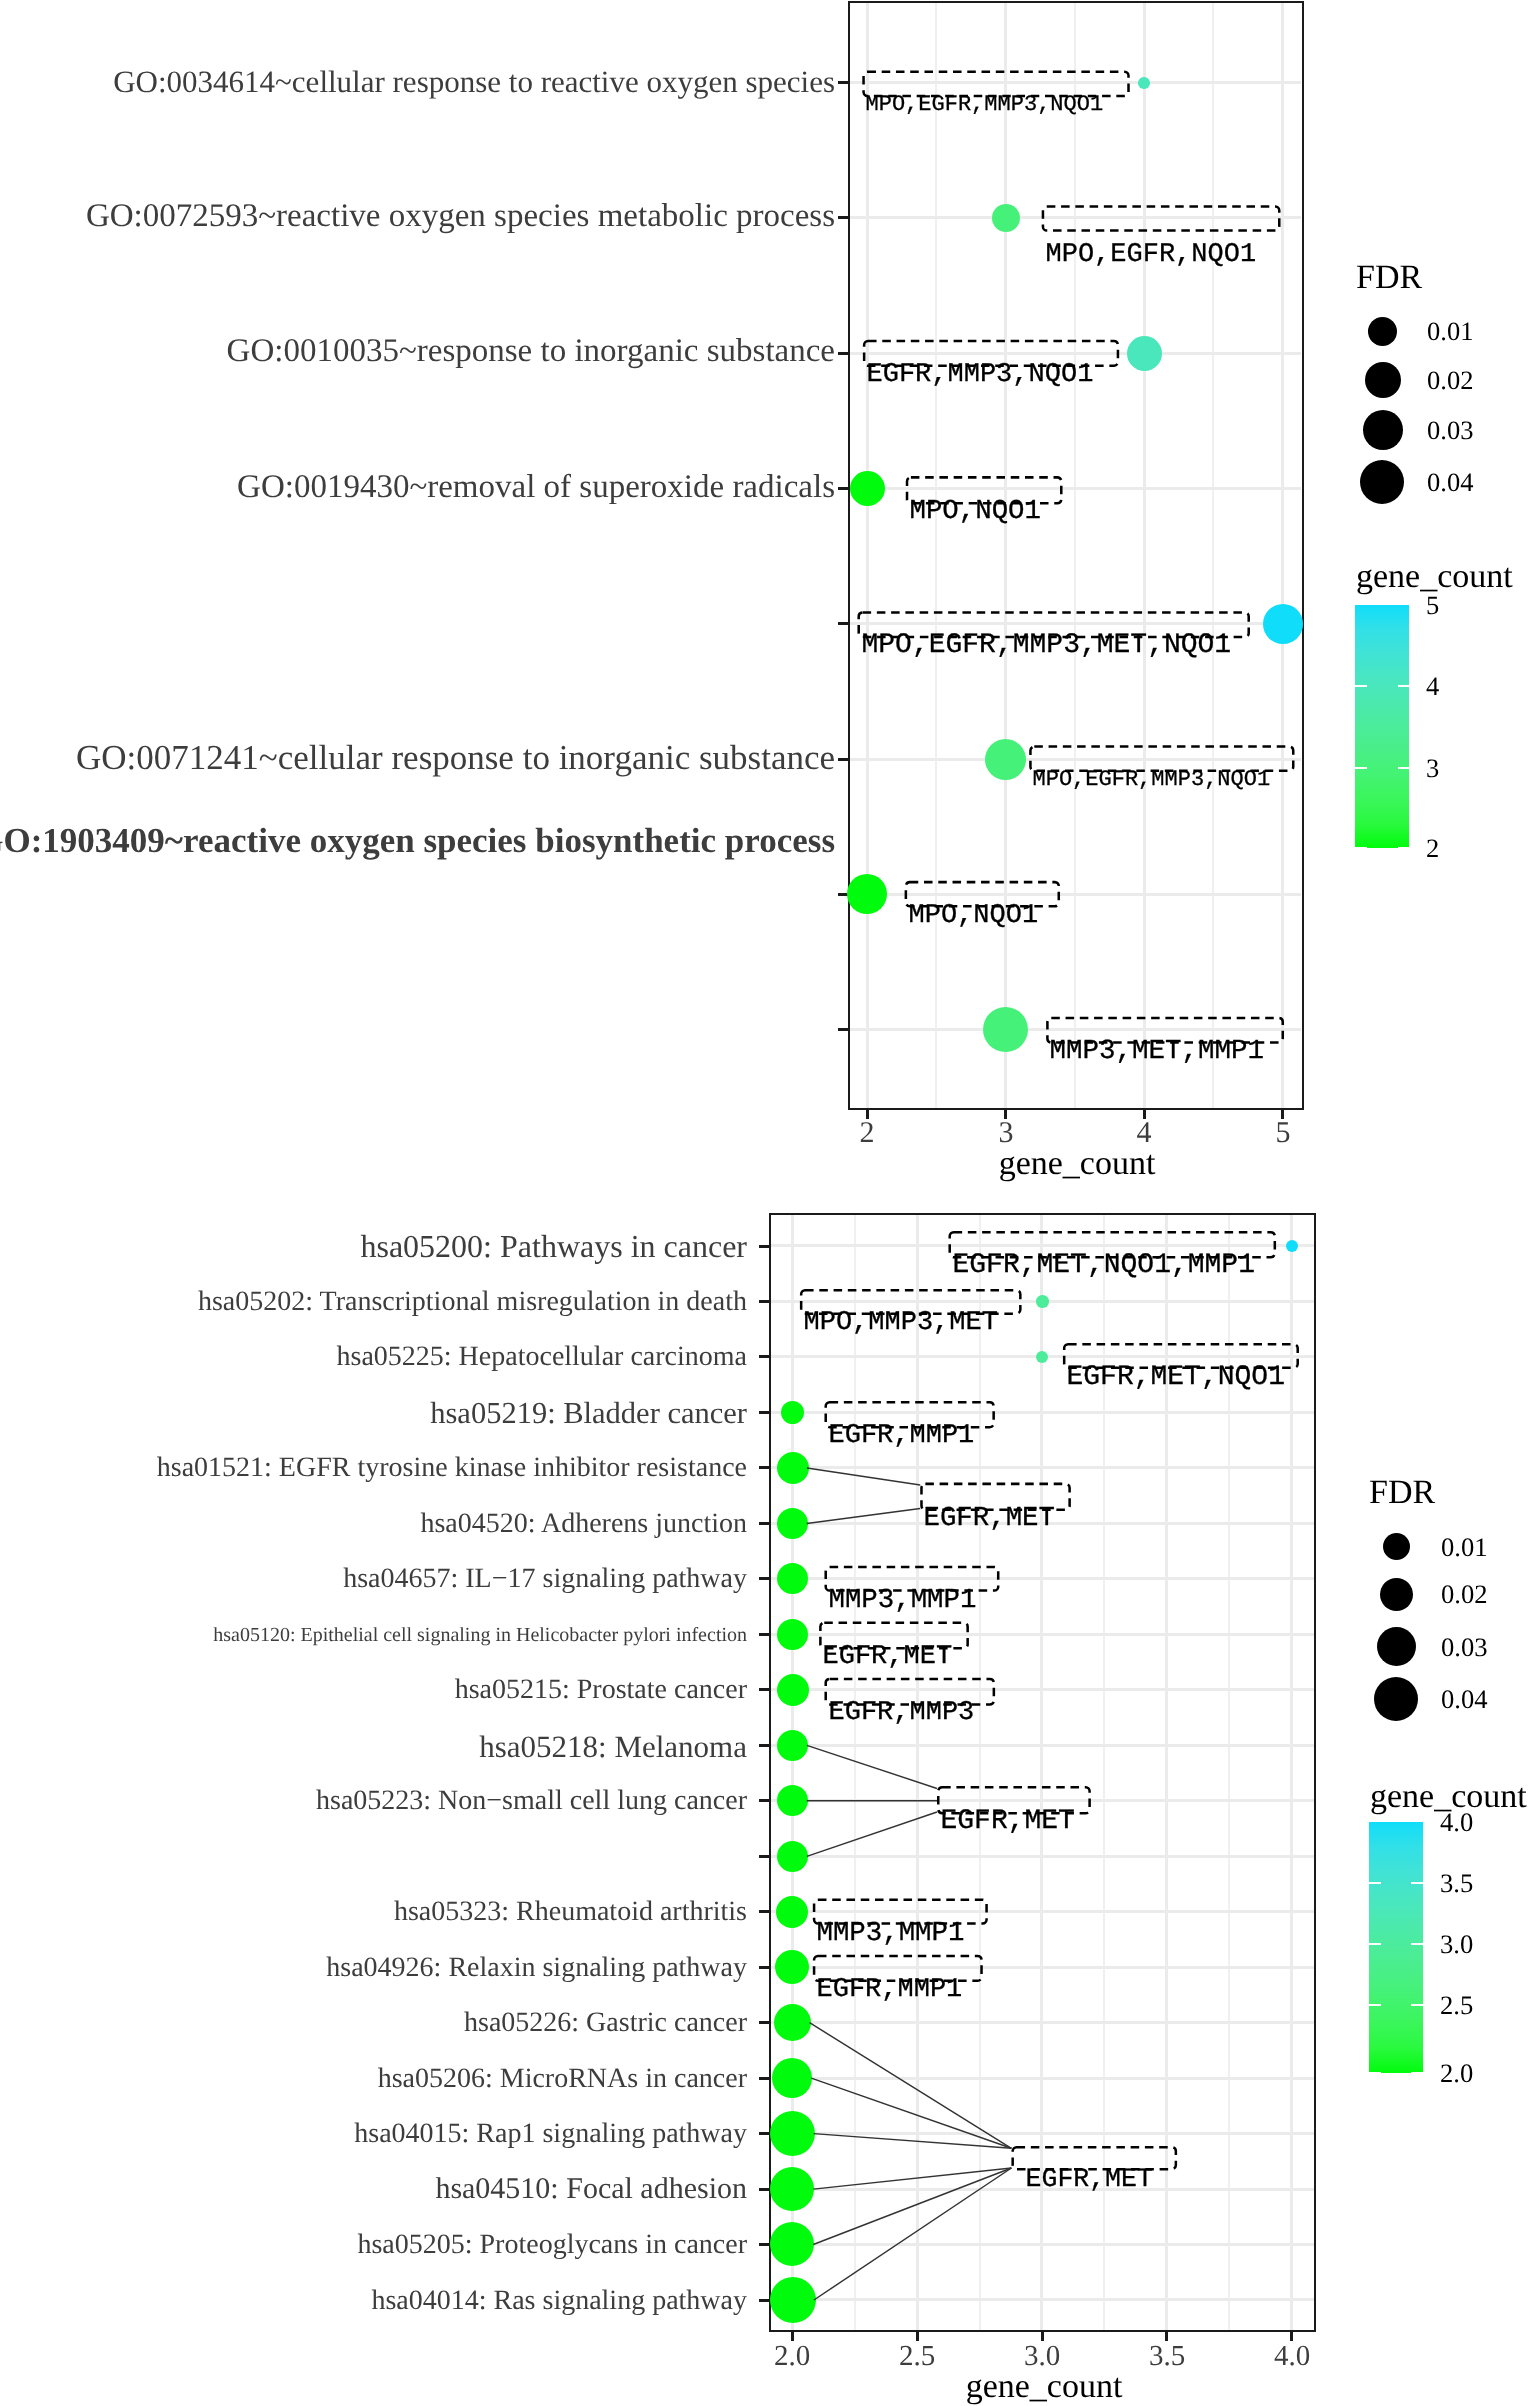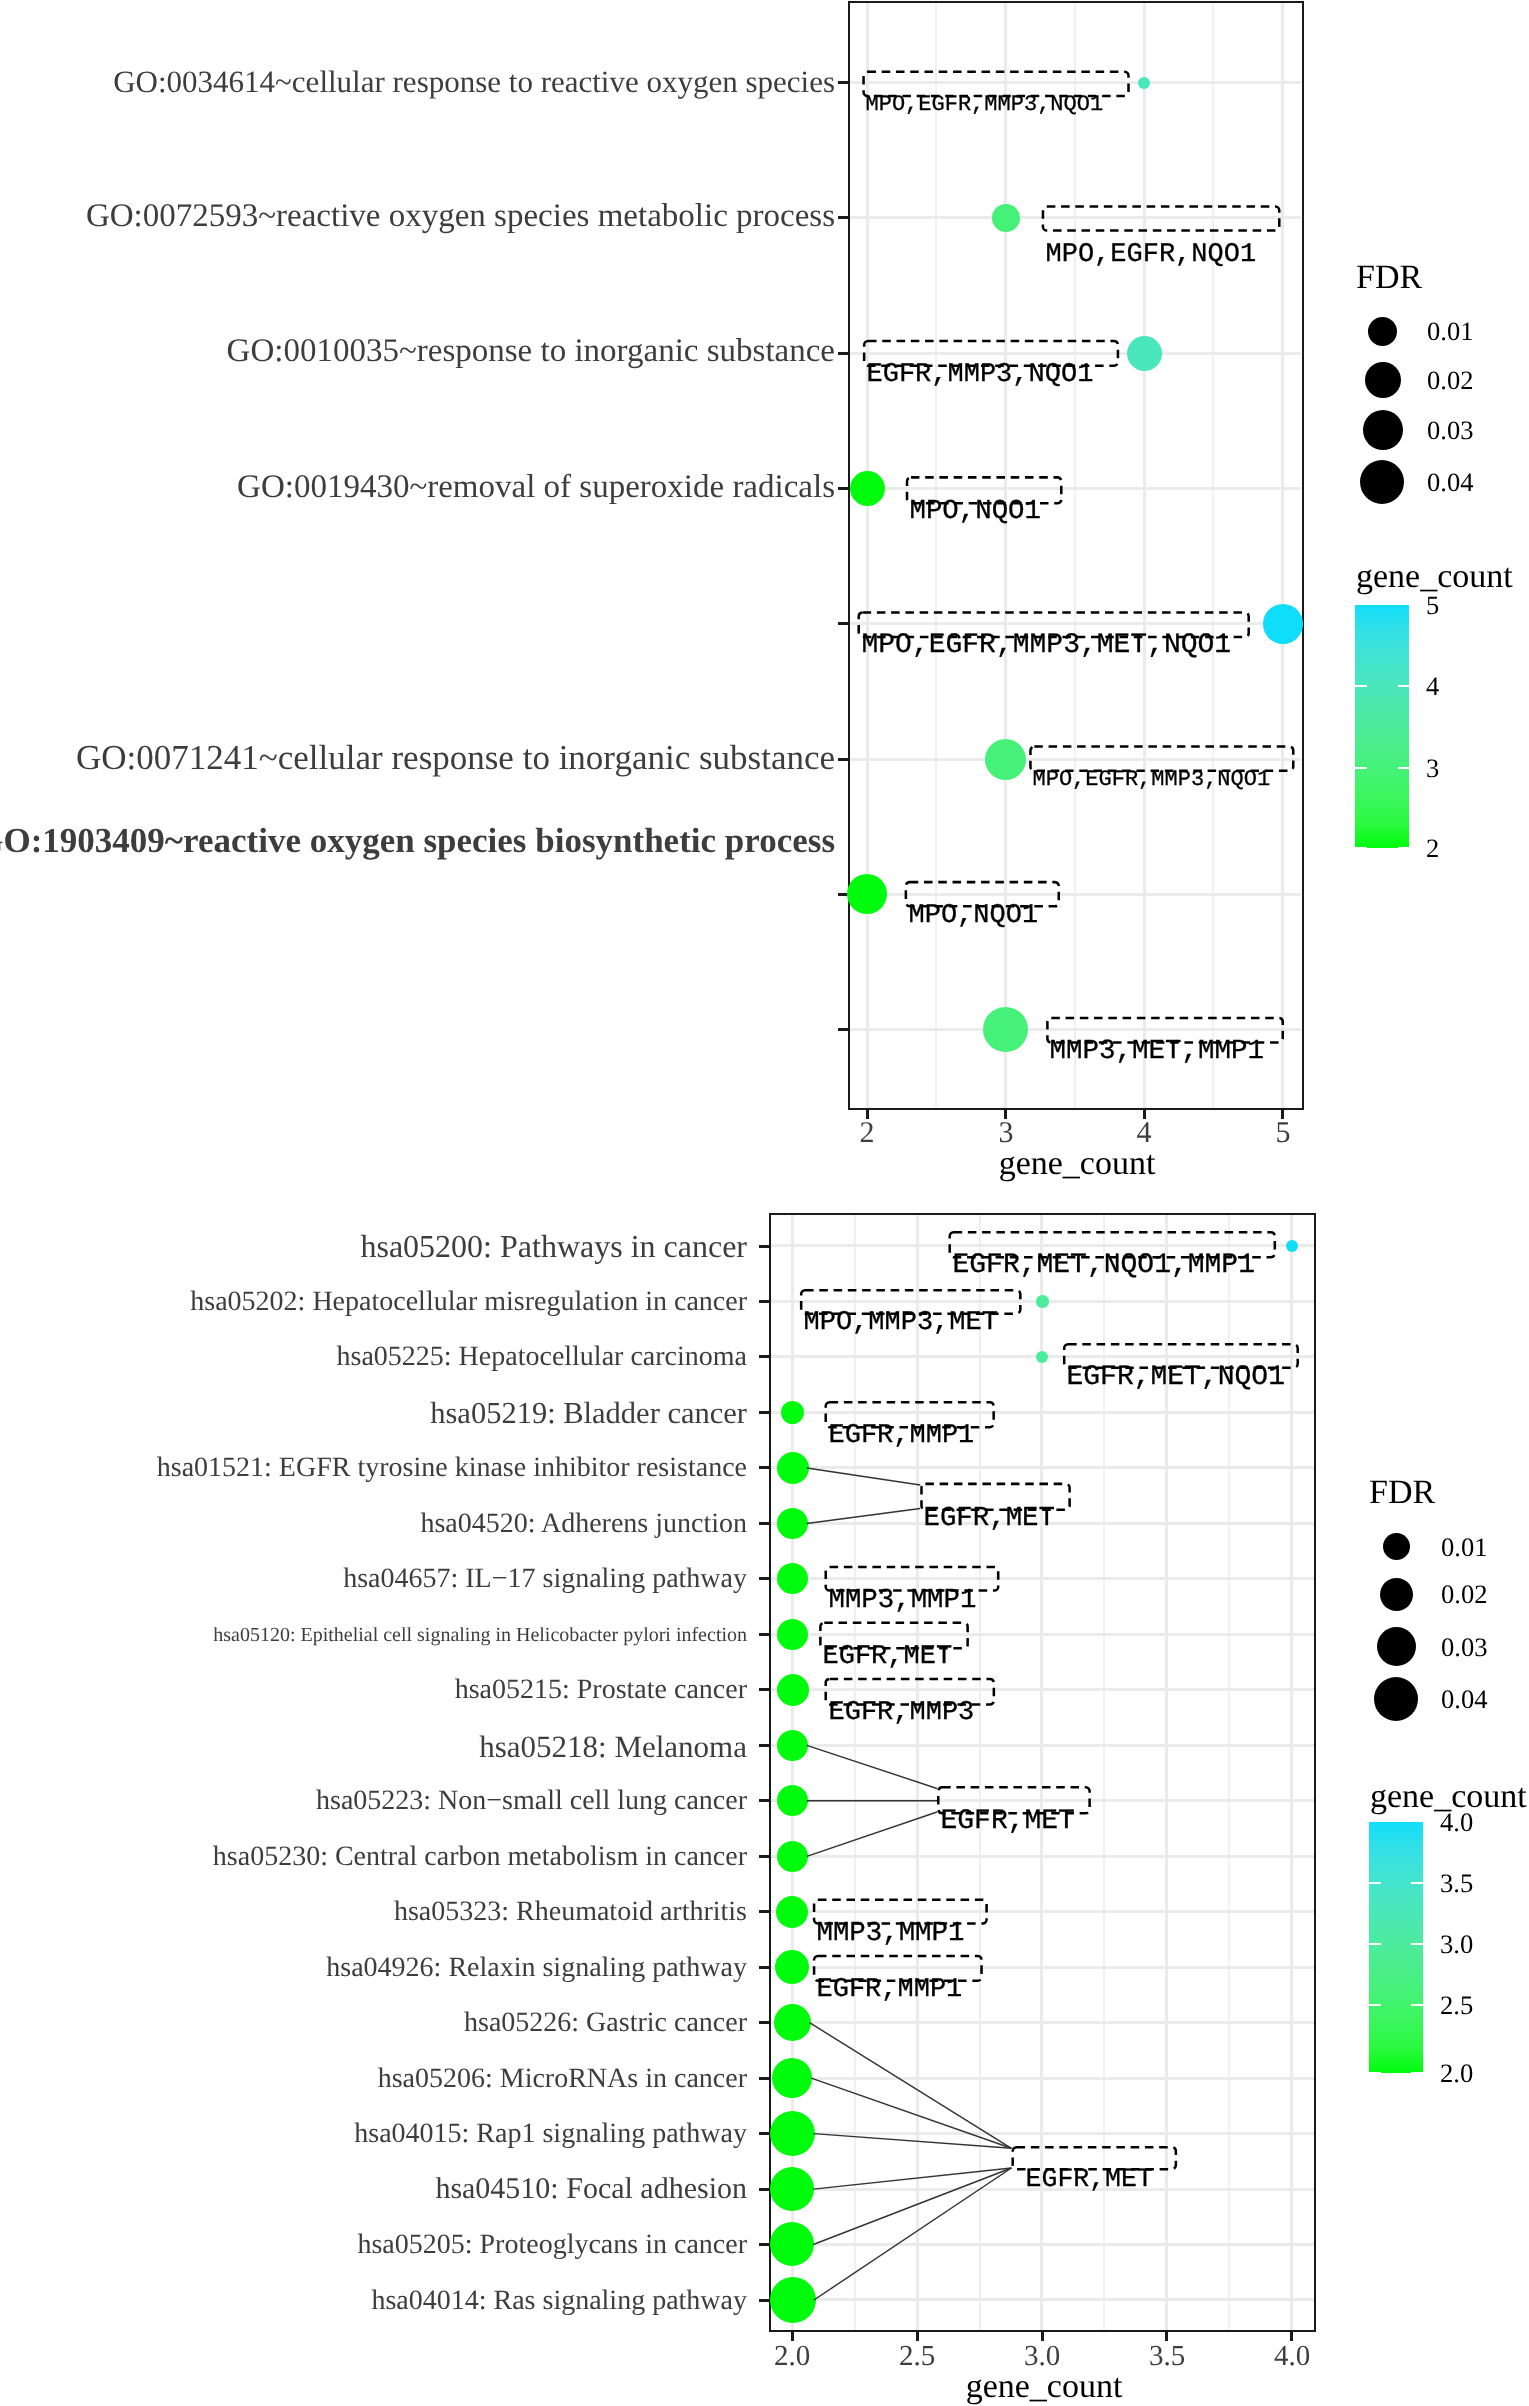--- a/index.html
+++ b/index.html
@@ -140,31 +140,30 @@
     <div class="ticky" style="left: 759px; top: 2188px; width: 10.7px;"></div>
     <div class="ticky" style="left: 759px; top: 2243px; width: 10.7px;"></div>
     <div class="ticky" style="left: 759px; top: 2299px; width: 10.7px;"></div>
     <div class="xticklab" style="left: 792px; top: 2356px; font-size: 29px; line-height: 1; transform: translate(-50%, -50%);">2.0</div>
     <div class="xticklab" style="left: 917px; top: 2356px; font-size: 29px; line-height: 1; transform: translate(-50%, -50%);">2.5</div>
     <div class="xticklab" style="left: 1042px; top: 2356px; font-size: 29px; line-height: 1; transform: translate(-50%, -50%);">3.0</div>
     <div class="xticklab" style="left: 1167px; top: 2356px; font-size: 29px; line-height: 1; transform: translate(-50%, -50%);">3.5</div>
     <div class="xticklab" style="left: 1292px; top: 2356px; font-size: 29px; line-height: 1; transform: translate(-50%, -50%);">4.0</div>
     <div class="axtitle" style="left: 1044px; top: 2387px; font-size: 34px; line-height: 1; transform: translate(-50%, -50%);">gene_count</div>
     <div class="ylab" style="right: 782px; top: 1246px; font-size: 32px; transform: translateY(-50%); line-height: 1;">hsa05200: Pathways in cancer</div>
-    <div class="ylab" style="right: 782px; top: 1302px; font-size: 28px; transform: translateY(-50%); line-height: 1;">hsa05202: Hepatocellular misregulation in cancer</div>
+    <div class="ylab" style="right: 782px; top: 1302px; font-size: 28px; transform: translateY(-50%); line-height: 1;">hsa05202: Transcriptional misregulation in death</div>
     <div class="ylab" style="right: 782px; top: 1357px; font-size: 28px; transform: translateY(-50%); line-height: 1;">hsa05225: Hepatocellular carcinoma</div>
     <div class="ylab" style="right: 782px; top: 1413px; font-size: 30.5px; transform: translateY(-50%); line-height: 1;">hsa05219: Bladder cancer</div>
     <div class="ylab" style="right: 782px; top: 1468px; font-size: 28px; transform: translateY(-50%); line-height: 1;">hsa01521: EGFR tyrosine kinase inhibitor resistance</div>
     <div class="ylab" style="right: 782px; top: 1524px; font-size: 28px; transform: translateY(-50%); line-height: 1;">hsa04520: Adherens junction</div>
     <div class="ylab" style="right: 782px; top: 1579px; font-size: 28px; transform: translateY(-50%); line-height: 1;">hsa04657: IL−17 signaling pathway</div>
     <div class="ylab" style="right: 782px; top: 1635px; font-size: 20px; transform: translateY(-50%); line-height: 1;">hsa05120: Epithelial cell signaling in Helicobacter pylori infection</div>
     <div class="ylab" style="right: 782px; top: 1690px; font-size: 28px; transform: translateY(-50%); line-height: 1;">hsa05215: Prostate cancer</div>
     <div class="ylab" style="right: 782px; top: 1746px; font-size: 31px; transform: translateY(-50%); line-height: 1;">hsa05218: Melanoma</div>
     <div class="ylab" style="right: 782px; top: 1801px; font-size: 28px; transform: translateY(-50%); line-height: 1;">hsa05223: Non−small cell lung cancer</div>
-    <div class="ylab" style="right: 782px; top: 1857px; font-size: 28px; transform: translateY(-50%); line-height: 1;">hsa05230: Central carbon metabolism in cancer</div>
     <div class="ylab" style="right: 782px; top: 1912px; font-size: 28px; transform: translateY(-50%); line-height: 1;">hsa05323: Rheumatoid arthritis</div>
     <div class="ylab" style="right: 782px; top: 1968px; font-size: 28px; transform: translateY(-50%); line-height: 1;">hsa04926: Relaxin signaling pathway</div>
     <div class="ylab" style="right: 782px; top: 2023px; font-size: 28px; transform: translateY(-50%); line-height: 1;">hsa05226: Gastric cancer</div>
     <div class="ylab" style="right: 782px; top: 2079px; font-size: 28px; transform: translateY(-50%); line-height: 1;">hsa05206: MicroRNAs in cancer</div>
     <div class="ylab" style="right: 782px; top: 2134px; font-size: 28px; transform: translateY(-50%); line-height: 1;">hsa04015: Rap1 signaling pathway</div>
     <div class="ylab" style="right: 782px; top: 2189px; font-size: 30px; transform: translateY(-50%); line-height: 1;">hsa04510: Focal adhesion</div>
     <div class="ylab" style="right: 782px; top: 2245px; font-size: 28px; transform: translateY(-50%); line-height: 1;">hsa05205: Proteoglycans in cancer</div>
     <div class="ylab" style="right: 782px; top: 2301px; font-size: 28px; transform: translateY(-50%); line-height: 1;">hsa04014: Ras signaling pathway</div>
     <div class="dot" style="left: 1286px; top: 1240px; width: 12.2px; height: 12.2px; background: rgb(16, 221, 250);"></div>
     <div class="dot" style="left: 1036px; top: 1295px; width: 12.5px; height: 12.5px; background: rgb(76, 236, 155);"></div>

